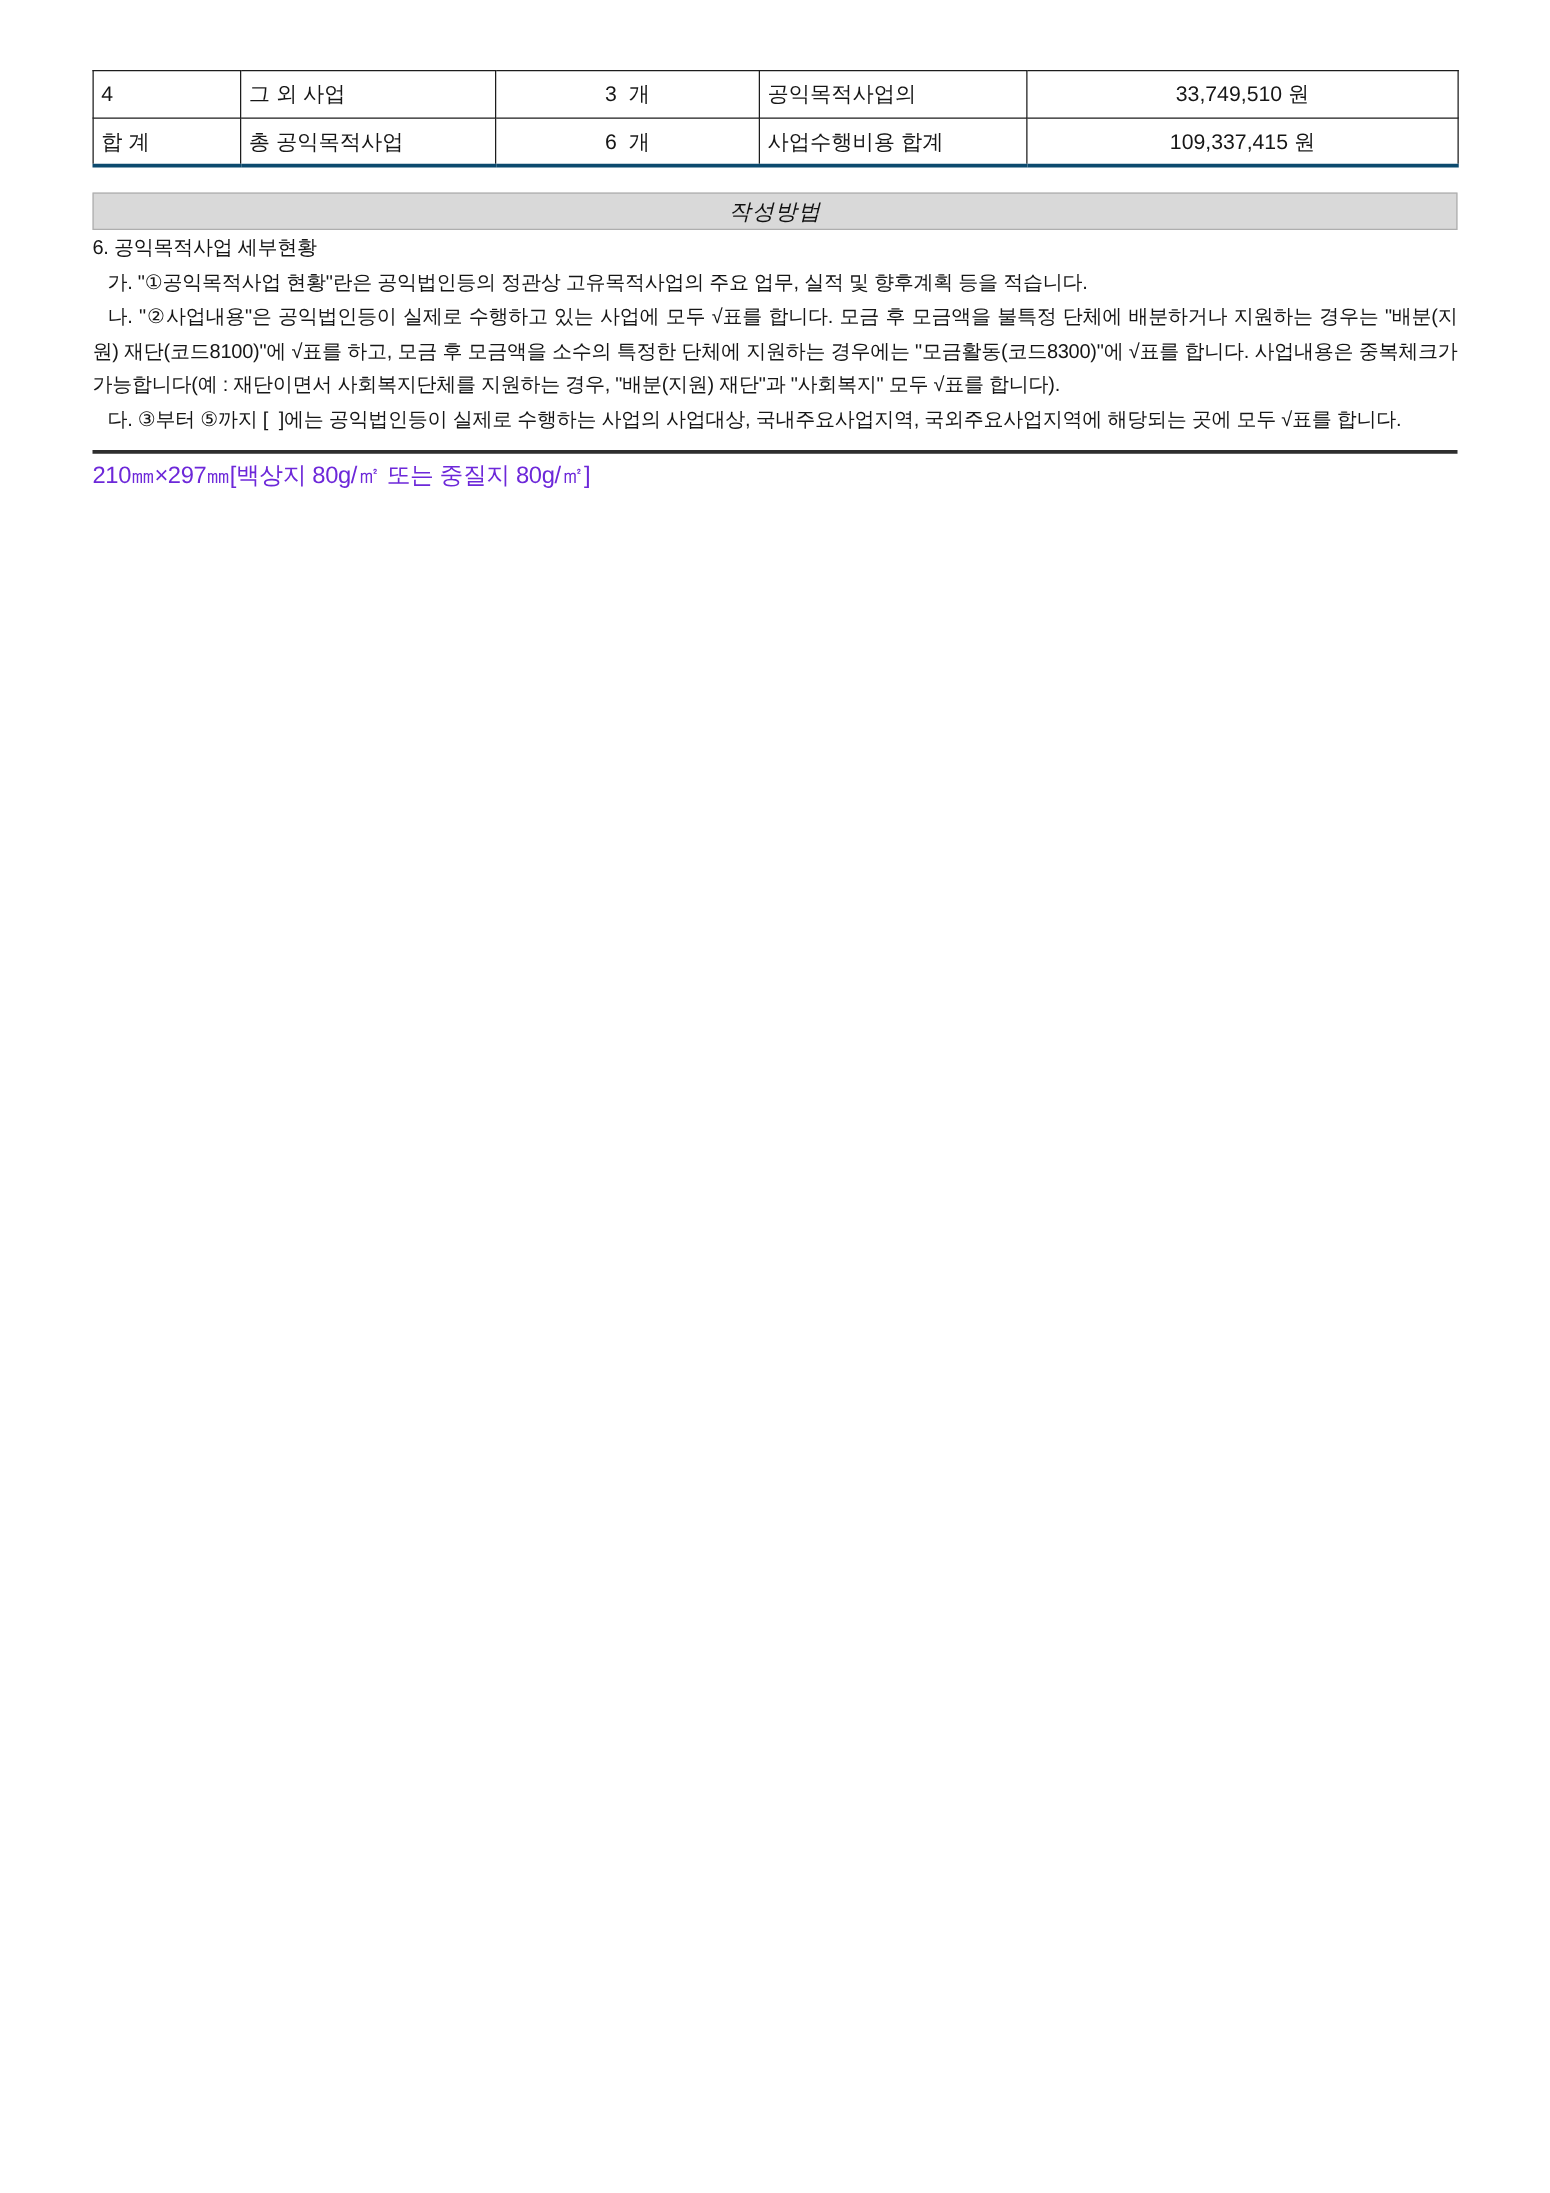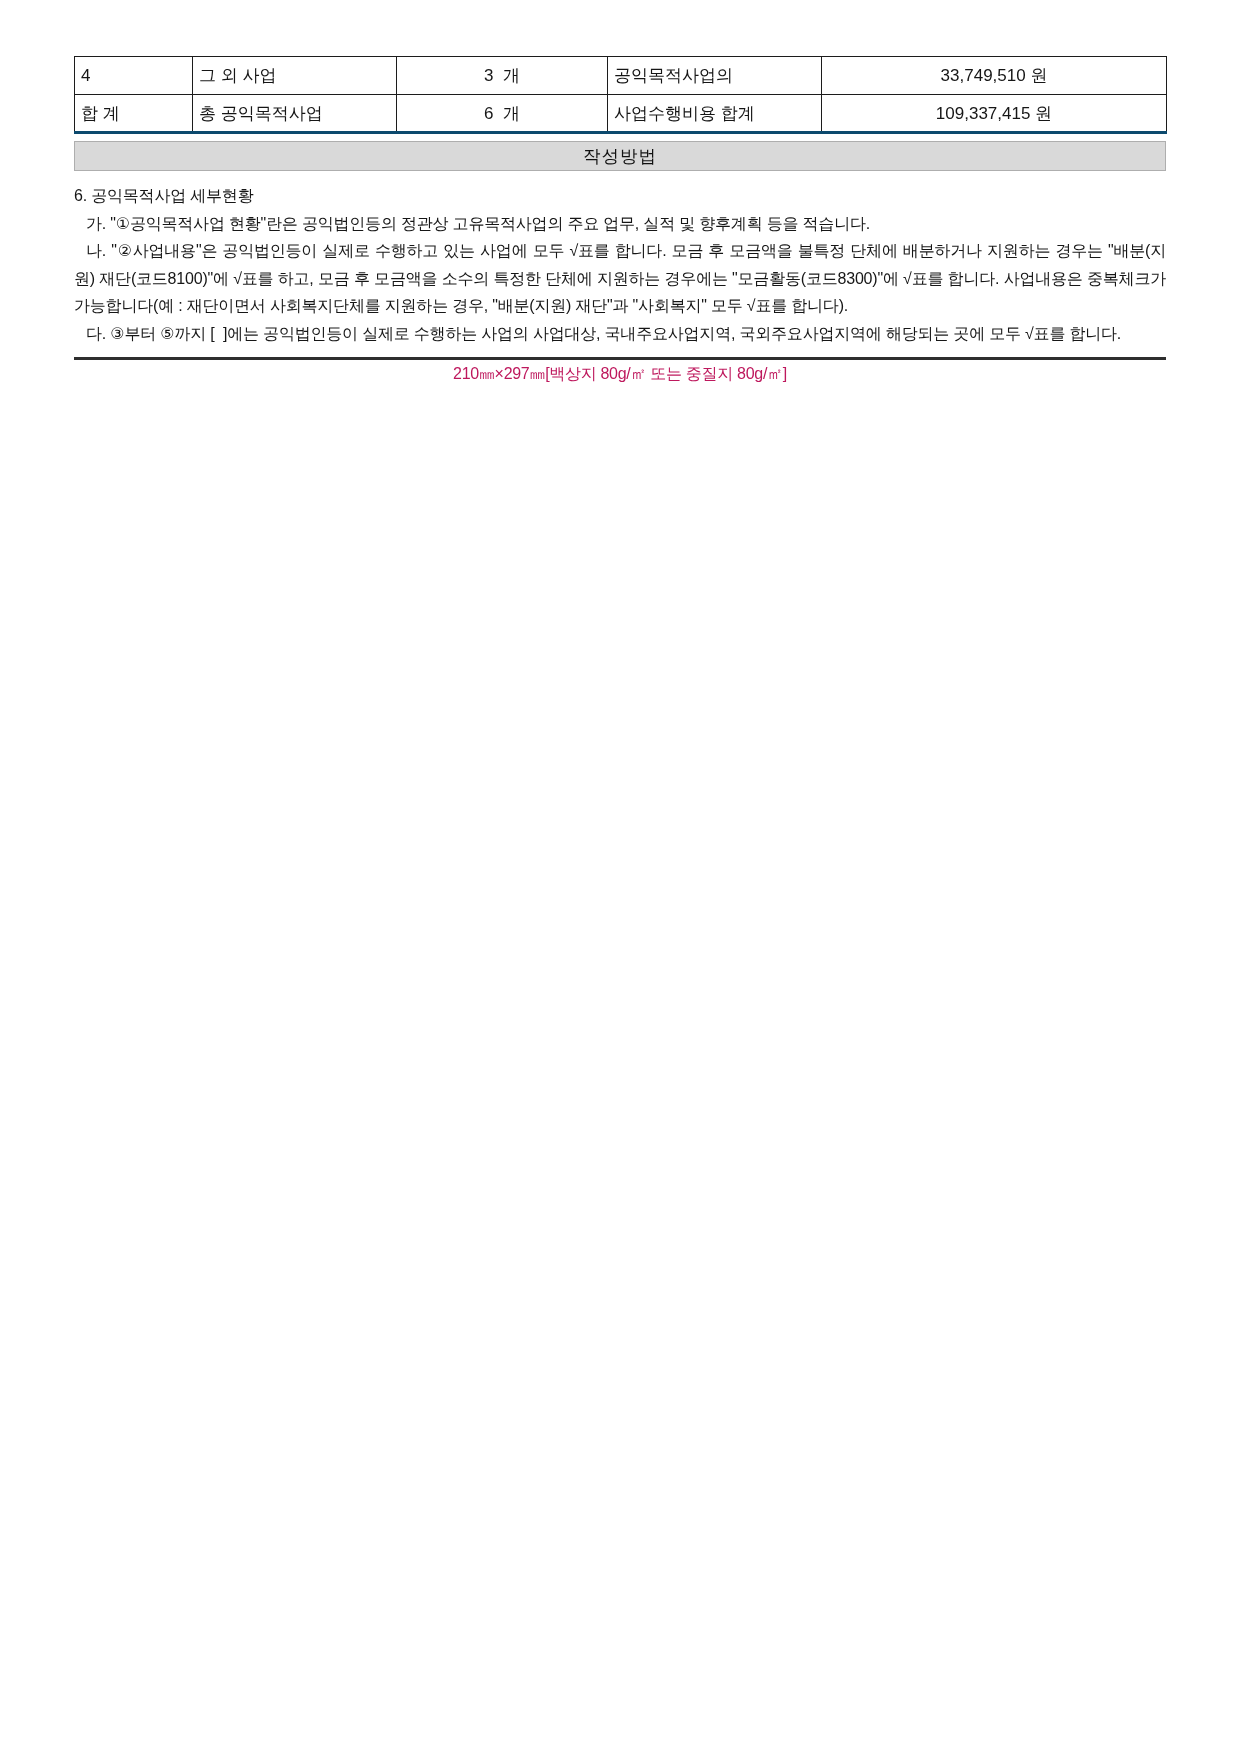--- a/index.html
+++ b/index.html
@@ -34,56 +34,57 @@
   }
   table.summary tr.last td { border-bottom:3px solid #0c4a6e; }
   td.c-no    { padding-left:10px; }
   td.c-name  { padding-left:10px; }
   td.c-count { text-align:center; padding-right:3px; }
   td.c-label { padding-left:3px; }
   td.c-amount{ text-align:center; padding-right:128px; }
 
   
   .section-bar {
-    margin-top:7px;
+    margin-top:20px;
     width:1092px; height:30px;
     background:#d9d9d9;
     border:1px solid #aeaeae;
     display:flex; align-items:center; justify-content:center;
     font-size:17.5px;
     letter-spacing:1px;
     color:#111;
+    font-style:italic;
   }
 
   
   .instructions {
-    margin-top:11px;
+    margin-top:1px;
     font-size:16px;
     line-height:27.5px;
     letter-spacing:-0.2px;
     color:#161616;
   }
   .instructions .title { text-align:left; }
   .instructions p.item {
     text-align:justify;
     text-indent:12px;
   }
 
   
   .footer-rule {
     margin-top:10px;
     width:1092px;
     border-top:3px solid #2e2e2e;
   }
   .paper-spec {
     margin-top:4px;
-    text-align:center;
-    font-size:16px;
+    text-align:left;
+    font-size:19px;
     letter-spacing:-0.3px;
-    color:#be185d;
+    color:#6d28d9;
   }
 </style>
 </head>
 <body>
 
 <div class="page">
   <div class="content">
 
     <table class="summary">
       <colgroup>

